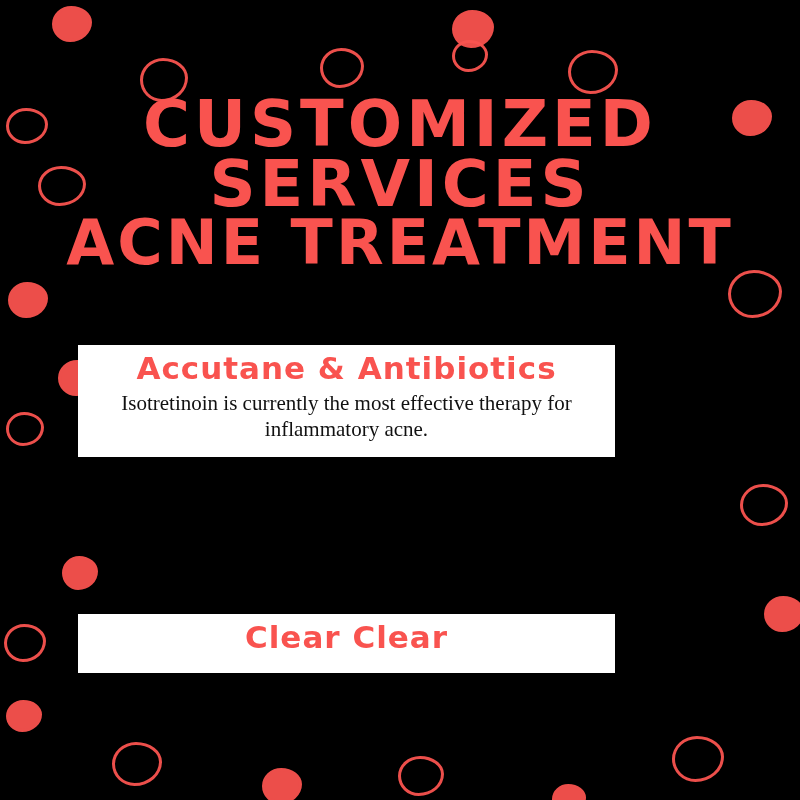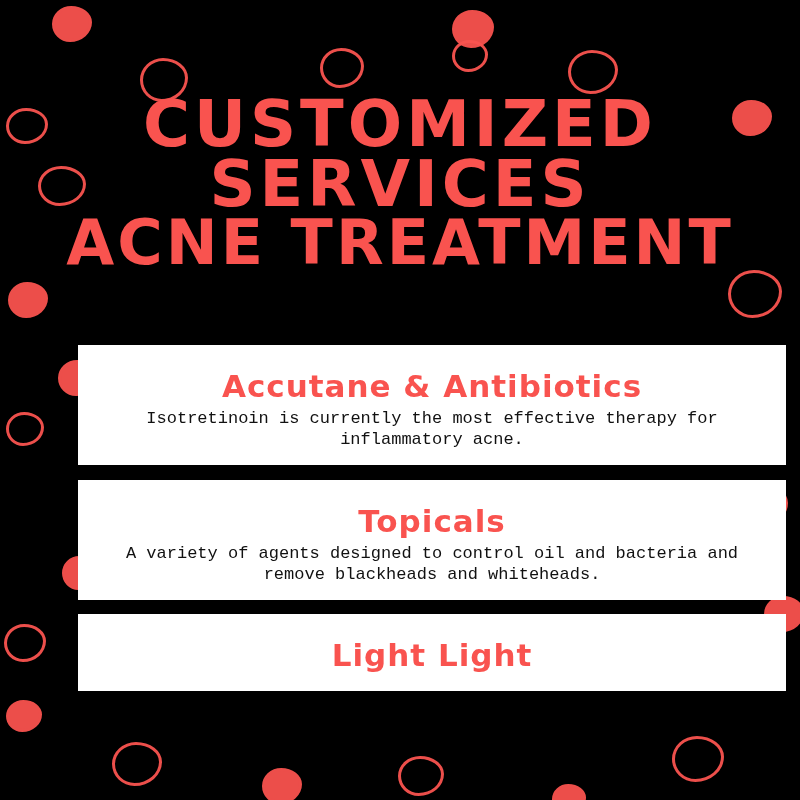--- a/index.html
+++ b/index.html
@@ -53,42 +53,42 @@
     font-size: 64px;
     text-transform: uppercase;
   }
   #title-block .tline.l2 {
     font-size: 62px;
     letter-spacing: 3px;
   }
   .card {
     position: absolute;
     left: 78px;
-    width: 708px;
+    width: 537px;
     background: #ffffff;
     box-sizing: border-box;
-    padding: 22px 14px 14px 14px;
+    padding: 4px 14px 14px 14px;
     text-align: center;
   }
   #card-1 { top: 345px; }
   #card-2 { top: 480px; }
   #card-3 { top: 614px; }
   .card-title {
     color: #f9534f;
     font-family: "DejaVu Sans", sans-serif;
     font-weight: bold;
     font-size: 31px;
     letter-spacing: 1px;
     margin: 0 0 2px 0;
     line-height: 1.25;
   }
   .card-body {
     color: #111111;
-    font-family: Liberation Mono, monospace;
-    font-size: 17px;
+    font-family: Liberation Serif, serif;
+    font-size: 21px;
     line-height: 1.27;
     margin: 0;
   }
 </style>
 </head>
 <body>
 
 <div id="poster">
 
   <div id="doodle-layer">
@@ -122,22 +122,18 @@
     <span class="tline l1">CUSTOMIZED</span>
     <span class="tline l3">SERVICES</span>
     <span class="tline l2">ACNE TREATMENT</span>
   </div>
 
   <div class="card" id="card-1">
     <p class="card-title">Accutane &amp; Antibiotics</p>
     <p class="card-body">Isotretinoin is currently the most effective therapy for inflammatory acne.</p>
   </div>
 
-  <div class="card" id="card-2">
-    <p class="card-title">Topicals</p>
-    <p class="card-body">A variety of agents designed to control oil and bacteria and remove blackheads and whiteheads.</p>
-  </div>
 
   <div class="card" id="card-3">
-    <p class="card-title">Light Light</p>
+    <p class="card-title">Clear Clear</p>
   </div>
 
 </div>
 
 </body></html>

